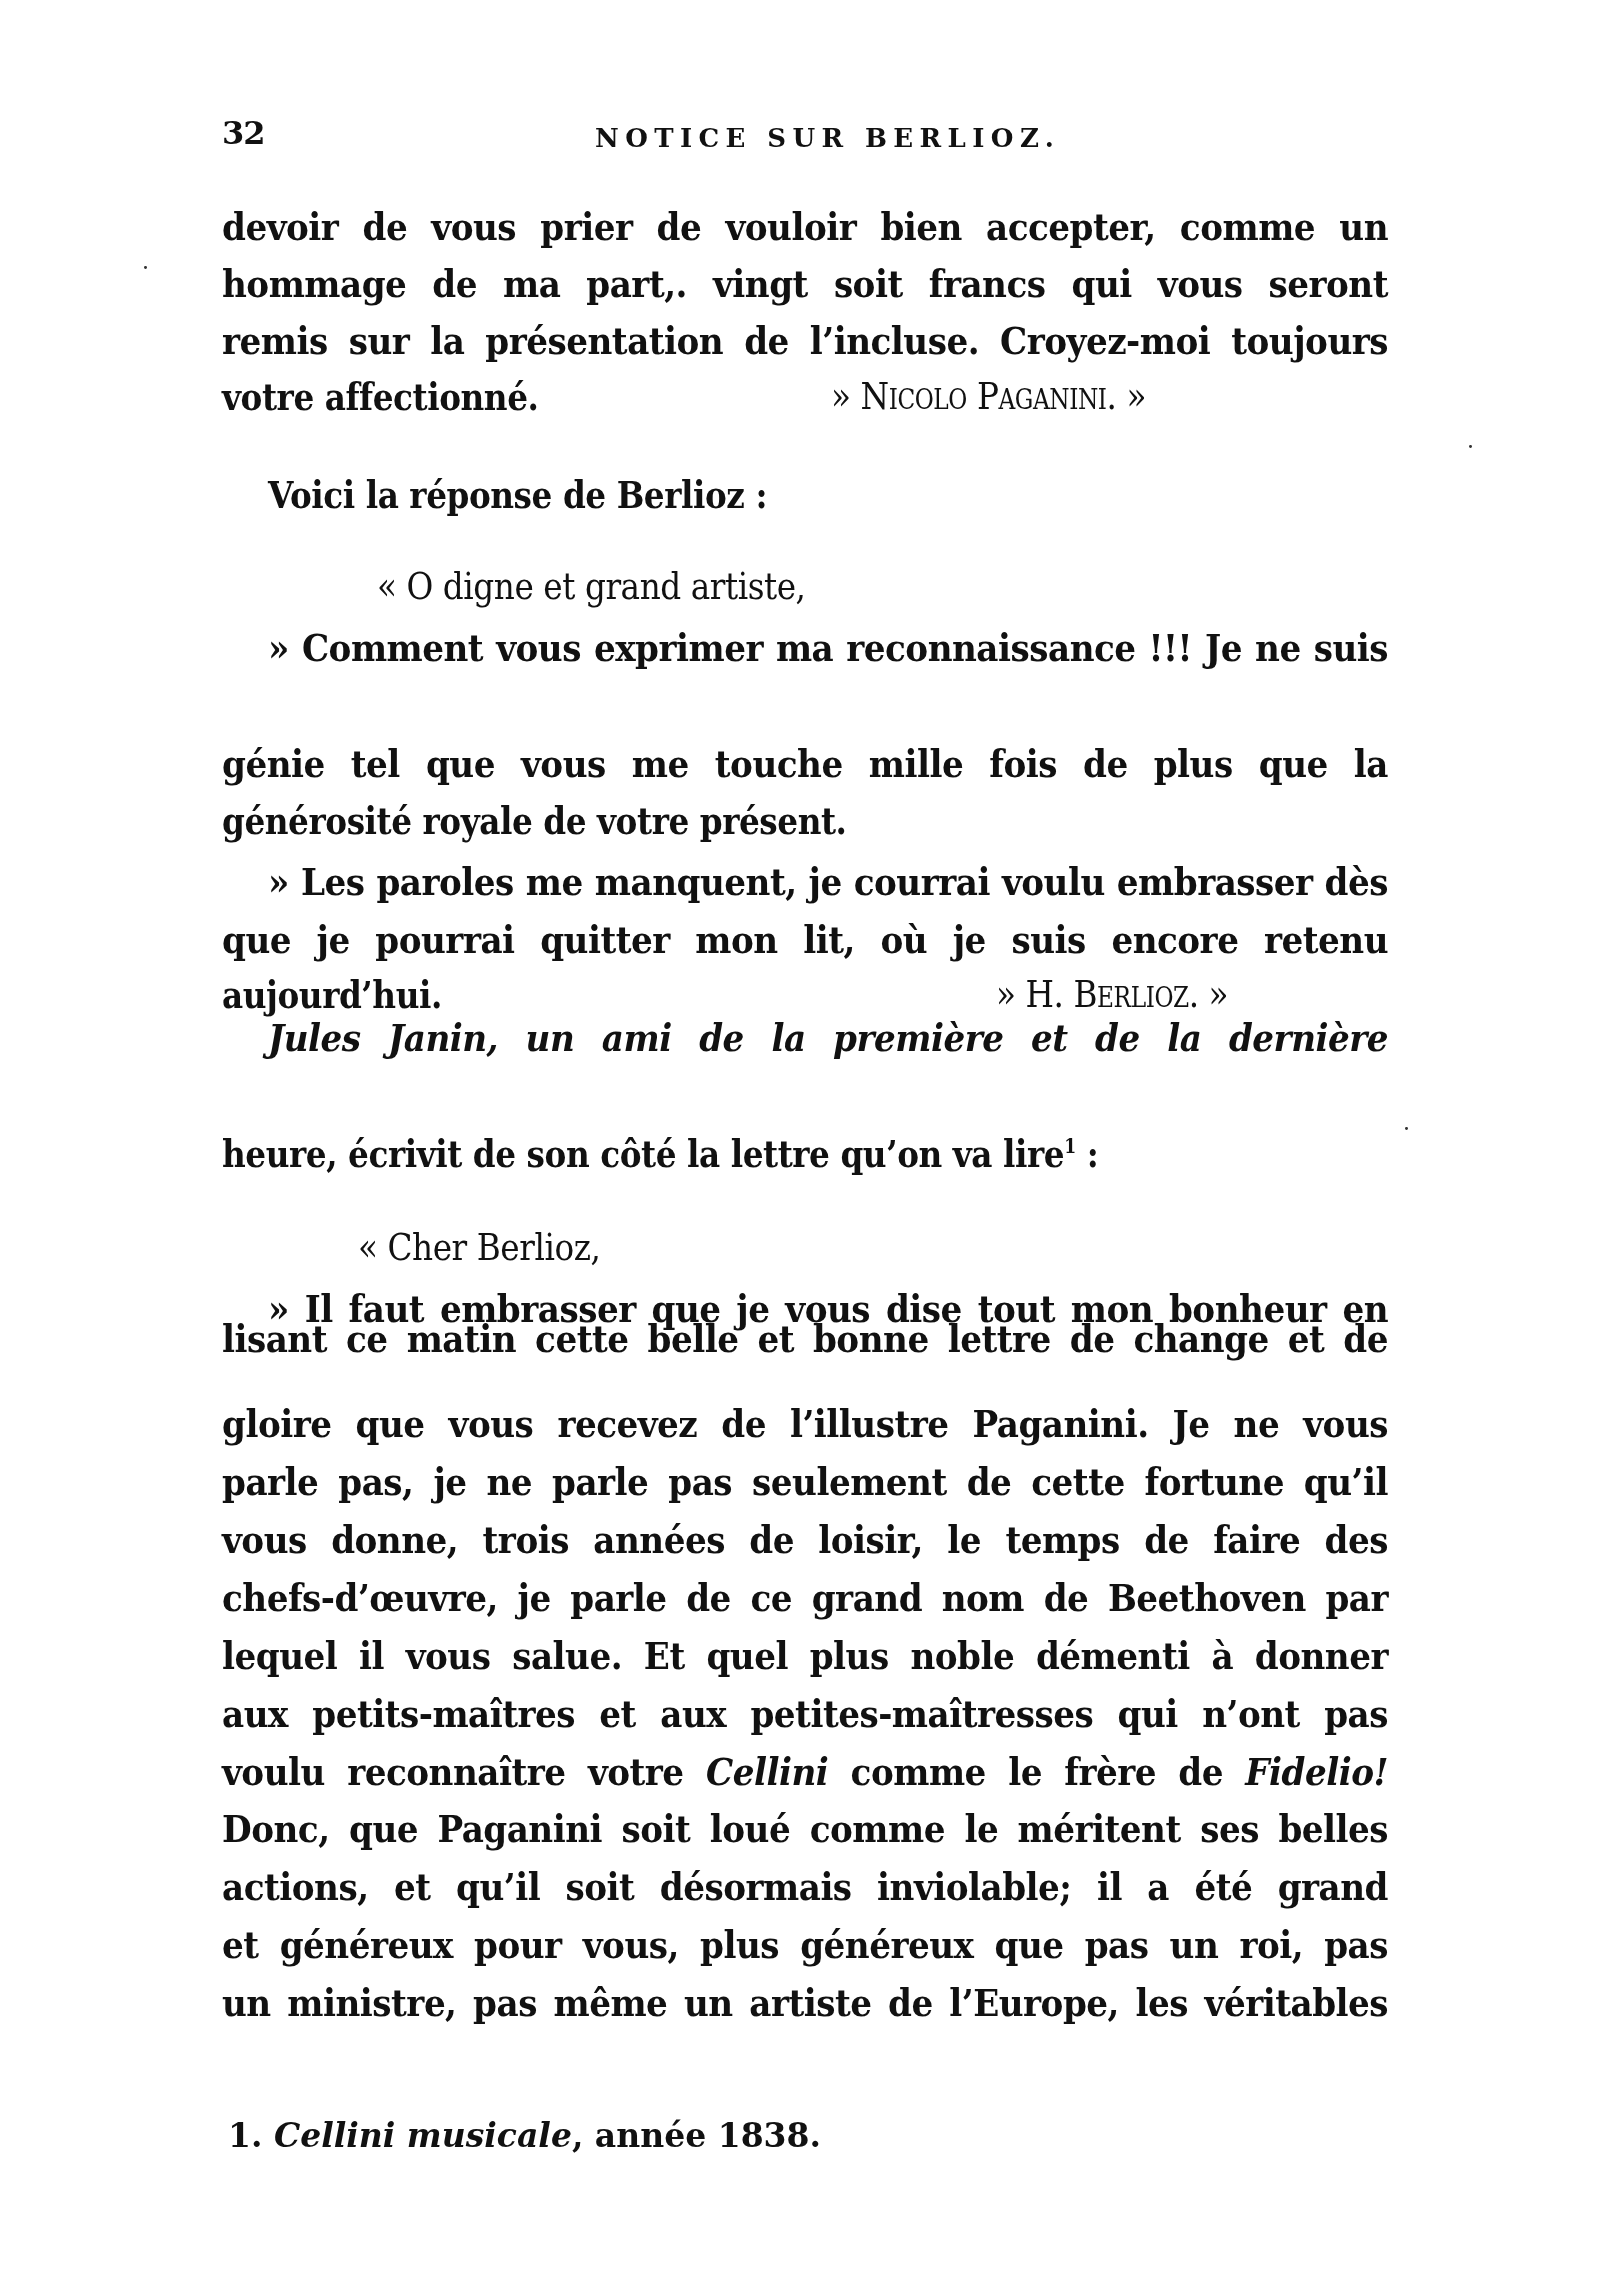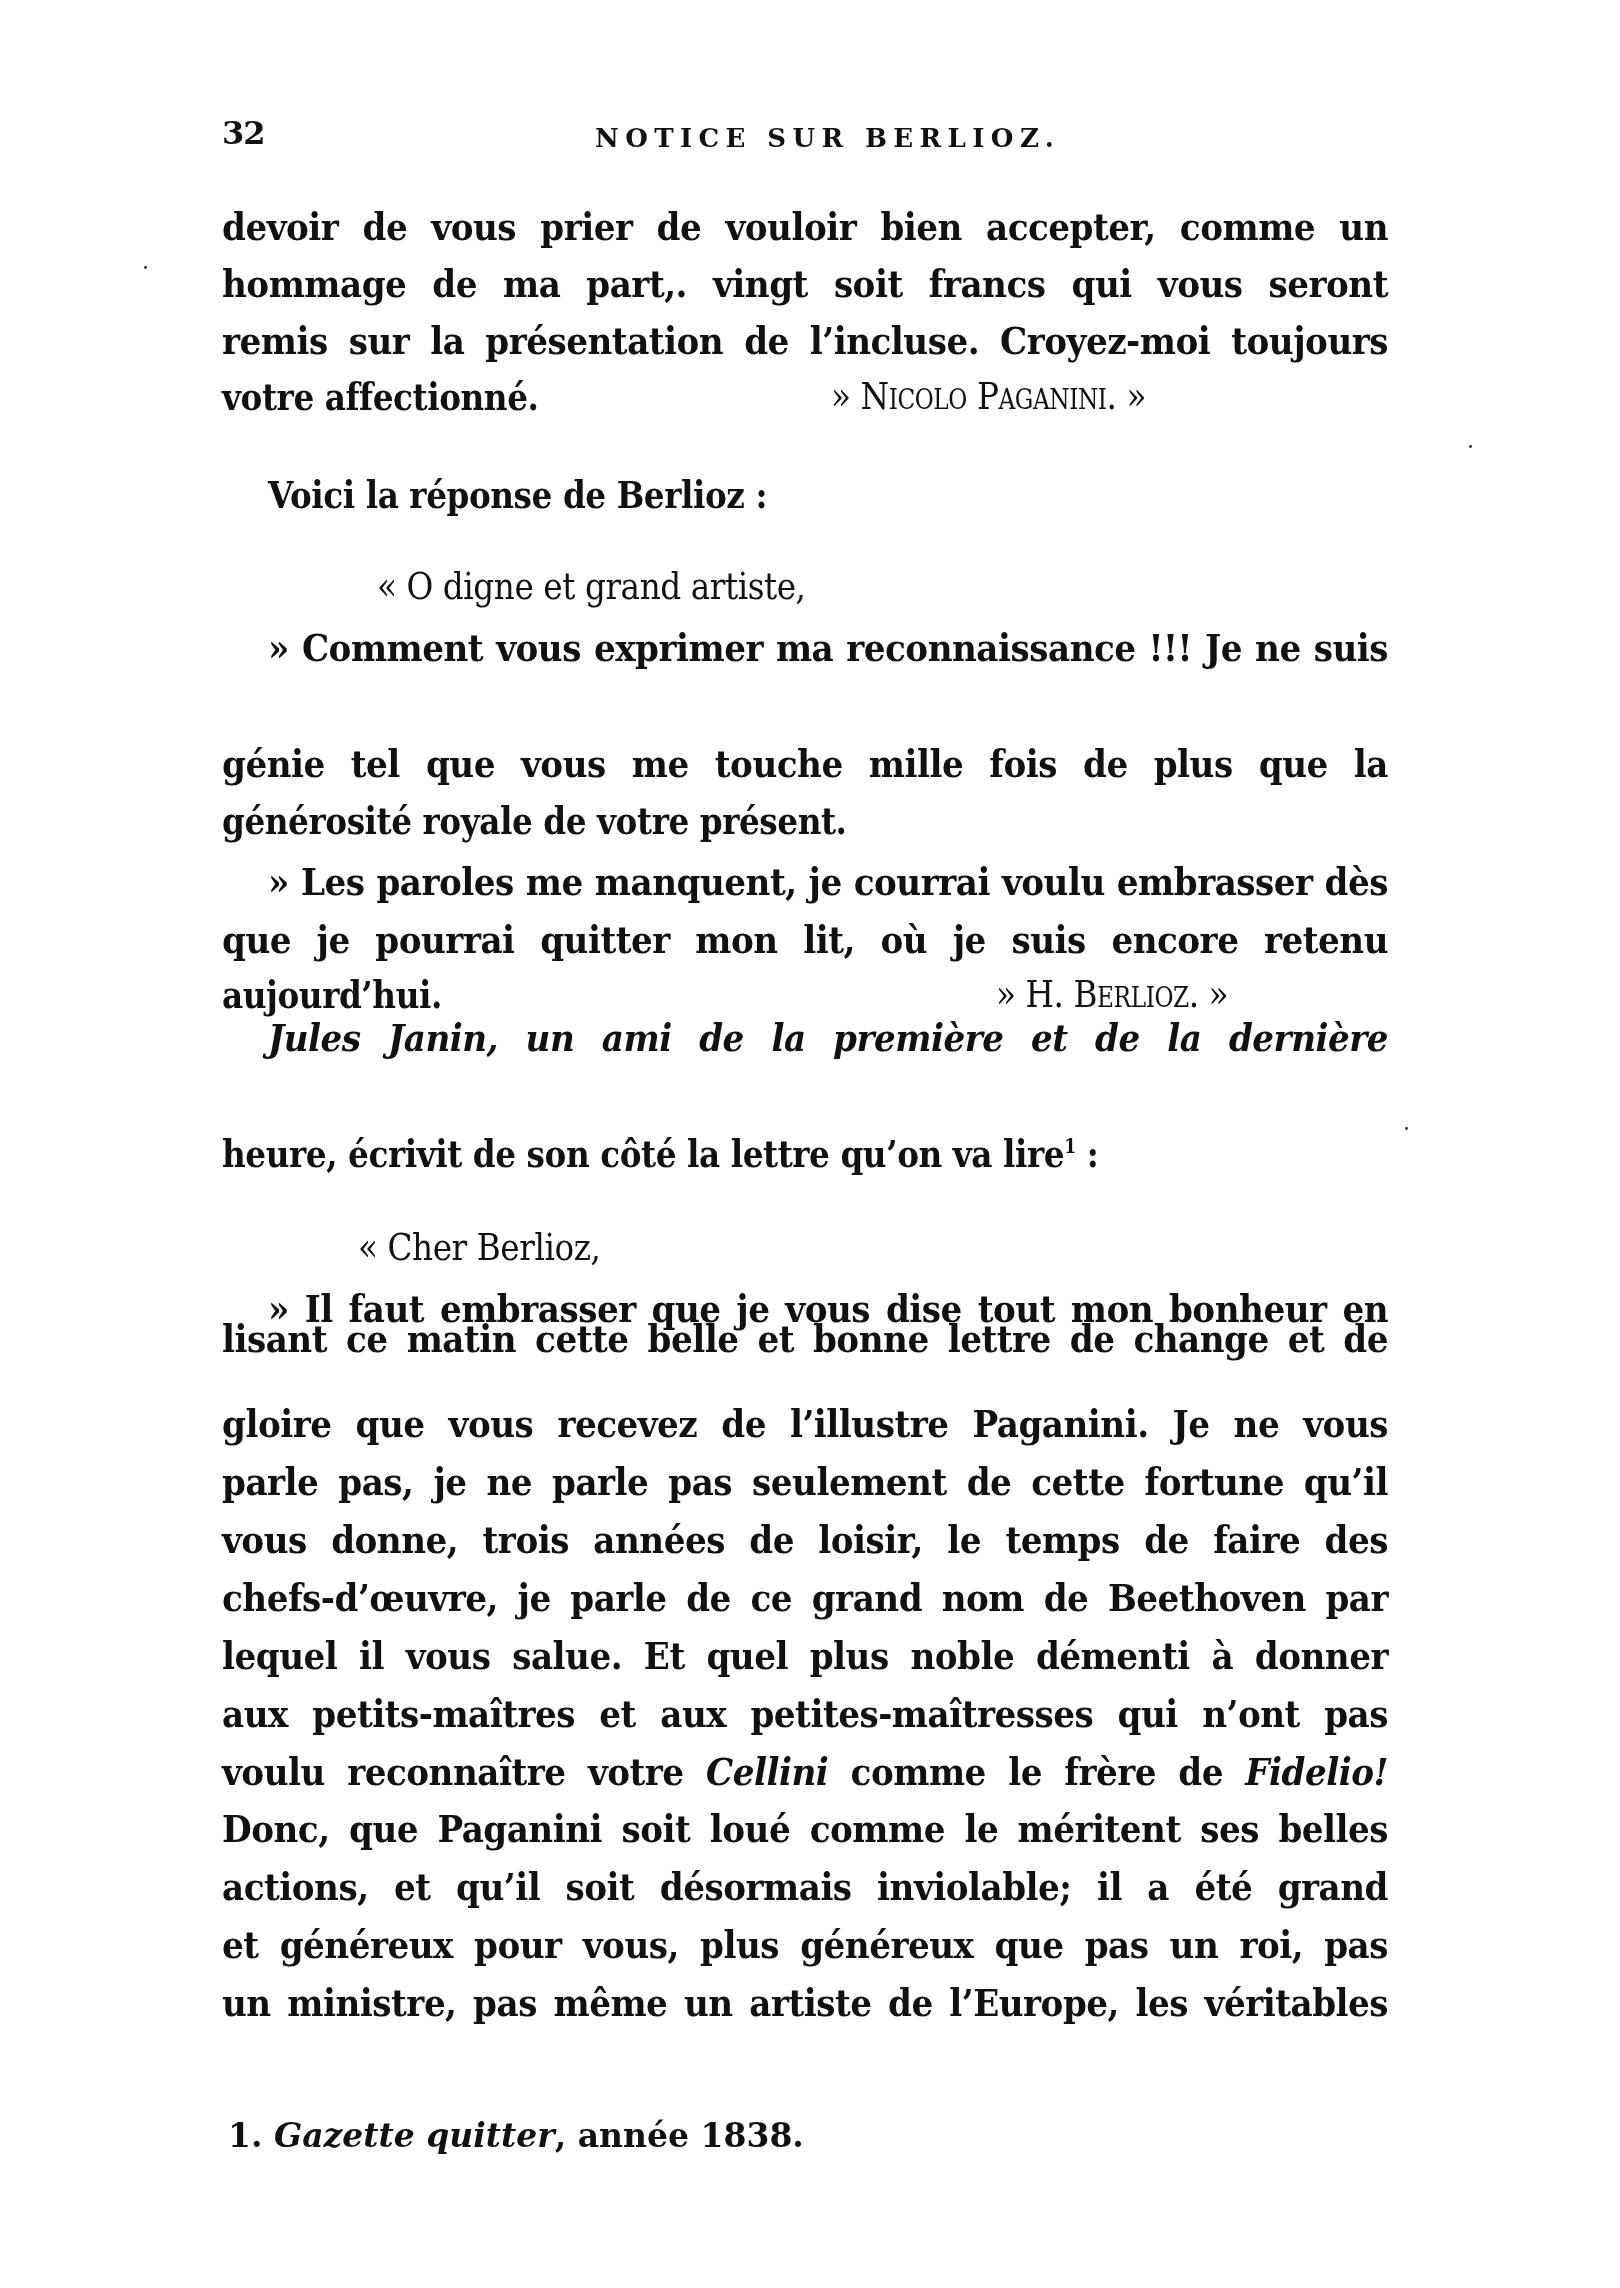--- a/index.html
+++ b/index.html
@@ -62,20 +62,20 @@
   <div class="line" style="top: 1748px; width: 1166px; text-align-last: justify;">
     <span>voulu reconnaître votre </span><em>Cellini</em><span> comme le frère de </span><em>Fidelio!</em>
   </div>
   <div class="line" style="top: 1805px; width: 1166px; text-align-last: justify;">Donc, que Paganini soit loué comme le méritent ses belles</div>
   <div class="line" style="top: 1863px; width: 1166px; text-align-last: justify;">actions, et qu’il soit désormais inviolable; il a été grand</div>
   <div class="line" style="top: 1921px; width: 1166px; text-align-last: justify;">et généreux pour vous, plus généreux que pas un roi, pas</div>
   <div class="line" style="top: 1979px; width: 1166px; text-align-last: justify;">un ministre, pas même un artiste de l’Europe, les véritables</div>
 
   <div class="foot">
     <span>1.</span>
-    <em>Gazette quitter</em><span>, année 1838.</span>
+    <em>Cellini musicale</em><span>, année 1838.</span>
   </div>
 
   <span class="speck" style="left:144px; top:266px"></span>
   <span class="speck" style="left:1469px; top:445px"></span>
   <span class="speck" style="left:1405px; top:1127px"></span>
 </div>
 
 
 </body></html>

